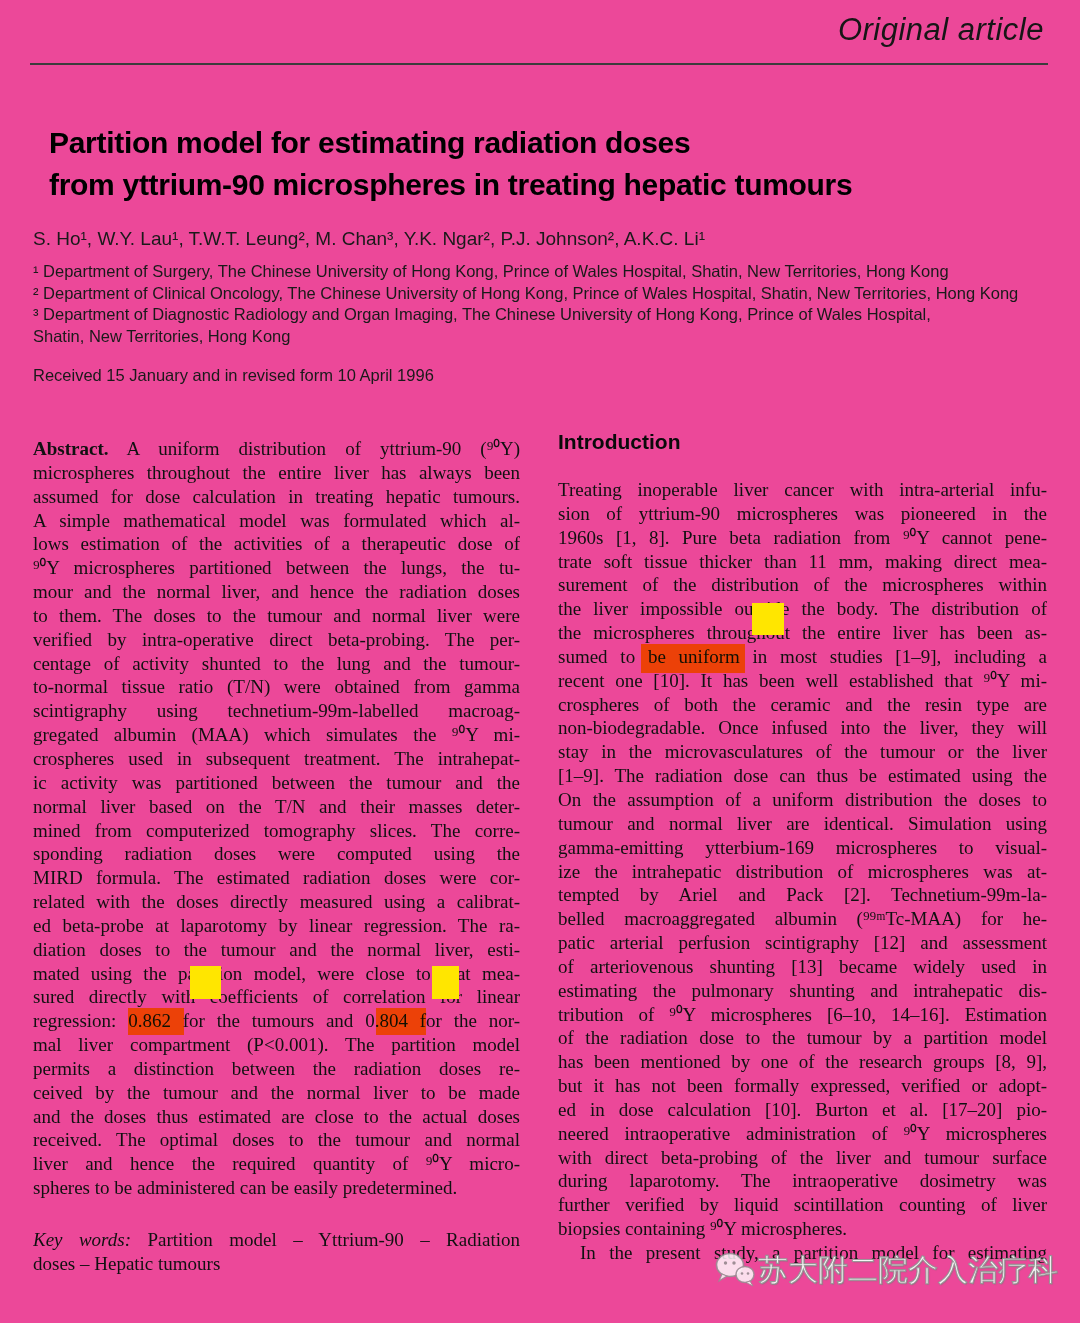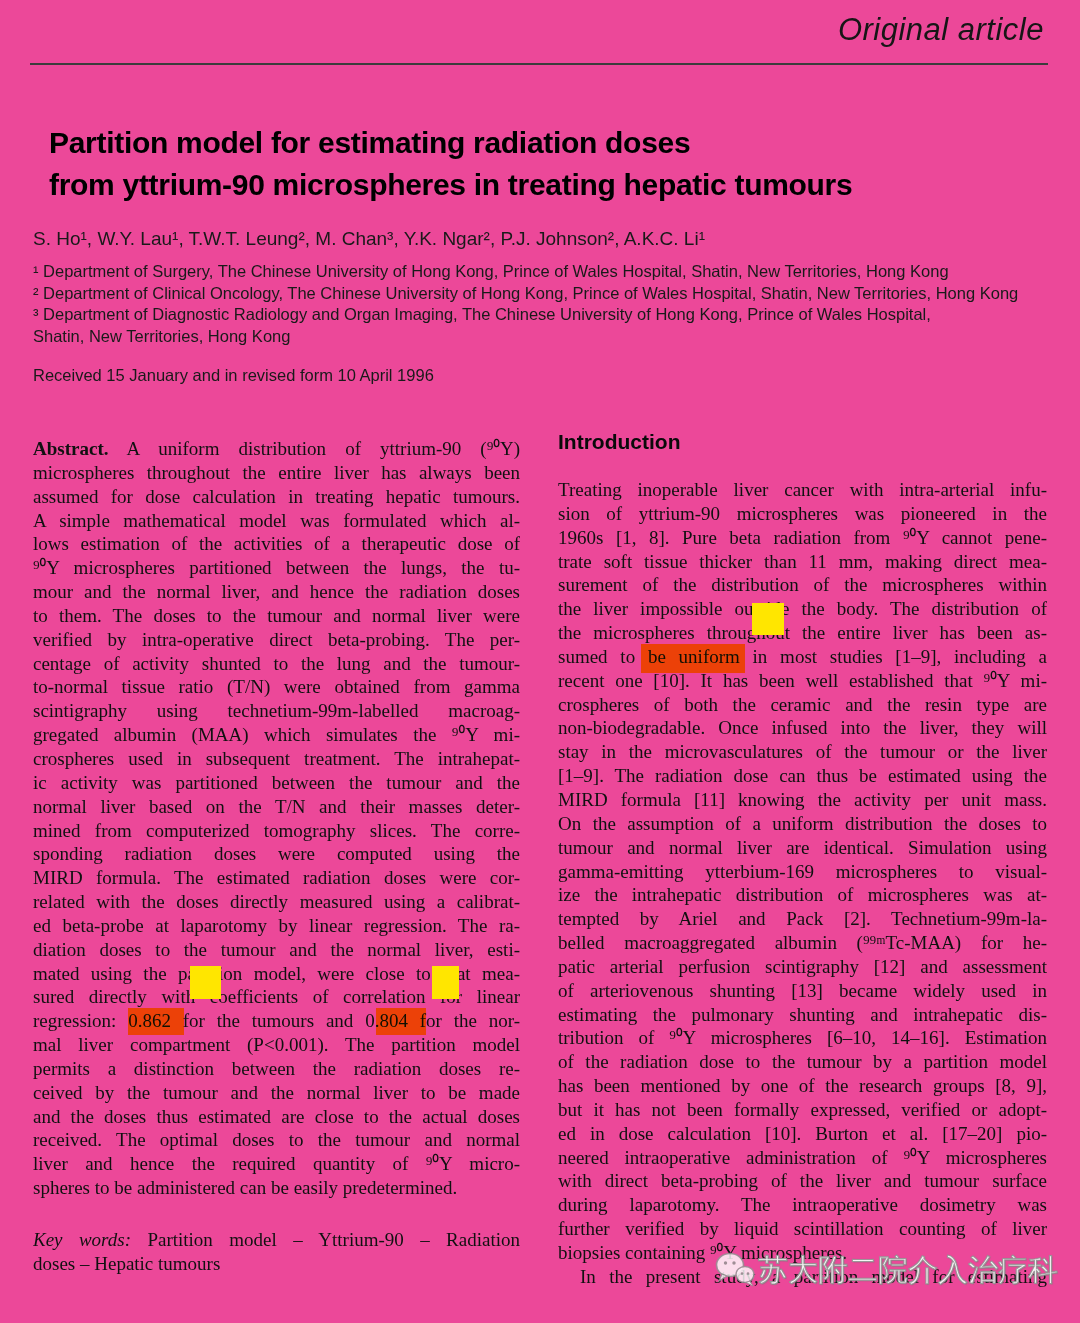--- a/index.html
+++ b/index.html
@@ -141,21 +141,20 @@
       <div class="line">trate soft tissue thicker than 11 mm, making direct mea-</div>
       <div class="line">surement of the distribution of the microspheres within</div>
       <div class="line">the liver impossible outside the body. The distribution of</div>
       <div class="line">the microspheres throughout the entire liver has been as-</div>
       <div class="line">sumed to be uniform in most studies [1–9], including a</div>
       <div class="line">recent one [10]. It has been well established that ⁹⁰Y mi-</div>
       <div class="line">crospheres of both the ceramic and the resin type are</div>
       <div class="line">non-biodegradable. Once infused into the liver, they will</div>
       <div class="line">stay in the microvasculatures of the tumour or the liver</div>
       <div class="line">[1–9]. The radiation dose can thus be estimated using the</div>
-      <div class="line">MIRD formula [11] knowing the activity per unit mass.</div>
       <div class="line">On the assumption of a uniform distribution the doses to</div>
       <div class="line">tumour and normal liver are identical. Simulation using</div>
       <div class="line">gamma-emitting ytterbium-169 microspheres to visual-</div>
       <div class="line">ize the intrahepatic distribution of microspheres was at-</div>
       <div class="line">tempted by Ariel and Pack [2]. Technetium-99m-la-</div>
       <div class="line">belled macroaggregated albumin (⁹⁹ᵐTc-MAA) for he-</div>
       <div class="line">patic arterial perfusion scintigraphy [12] and assessment</div>
       <div class="line">of arteriovenous shunting [13] became widely used in</div>
       <div class="line">estimating the pulmonary shunting and intrahepatic dis-</div>
       <div class="line">tribution of ⁹⁰Y microspheres [6–10, 14–16]. Estimation</div>

